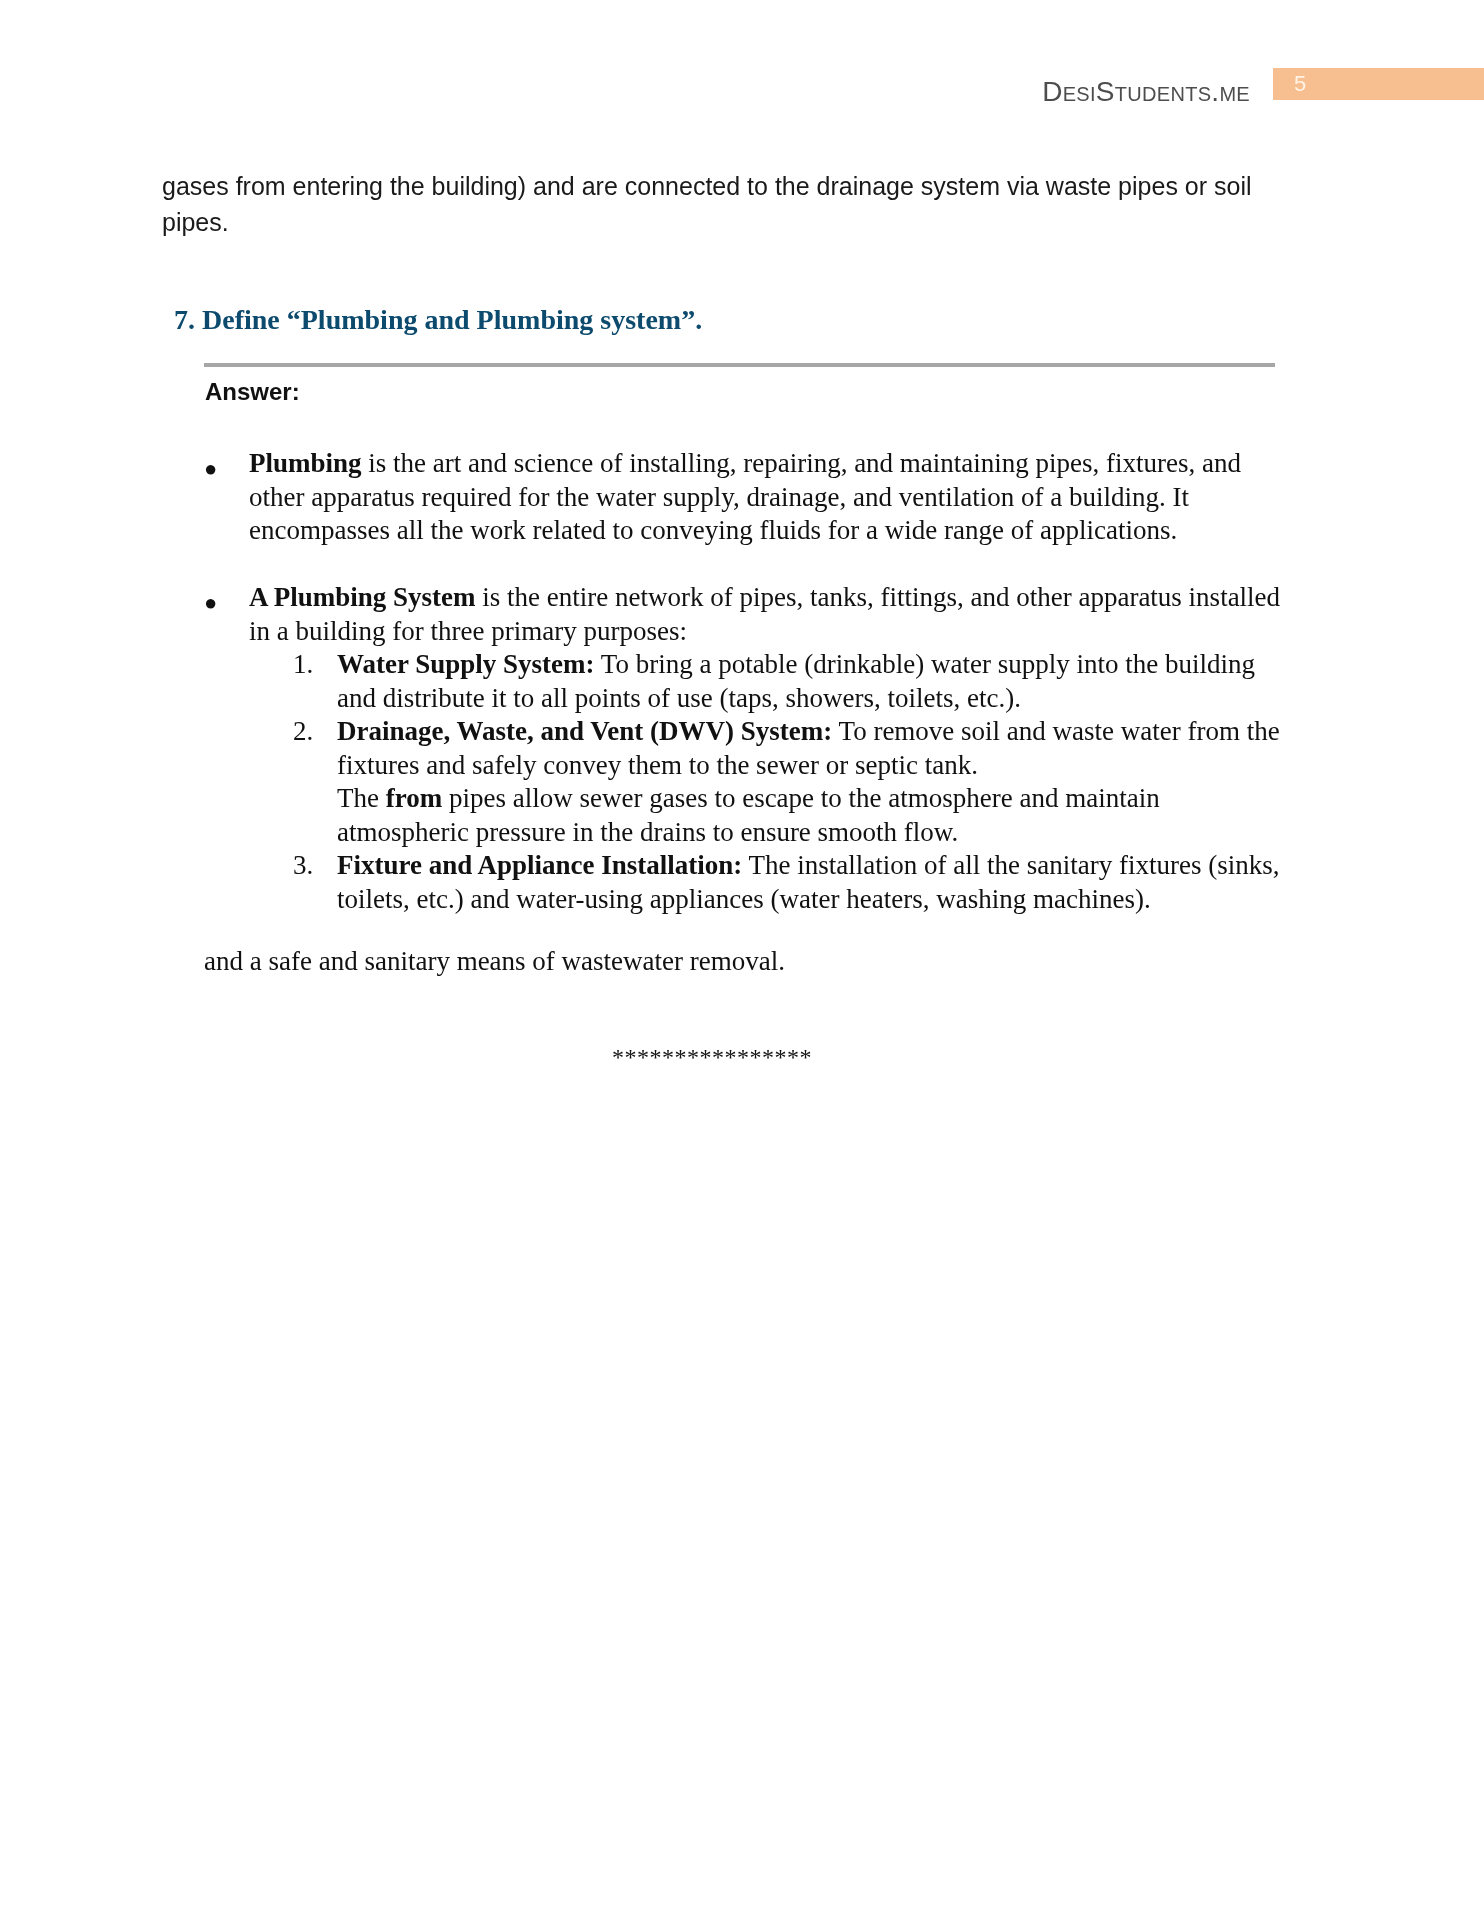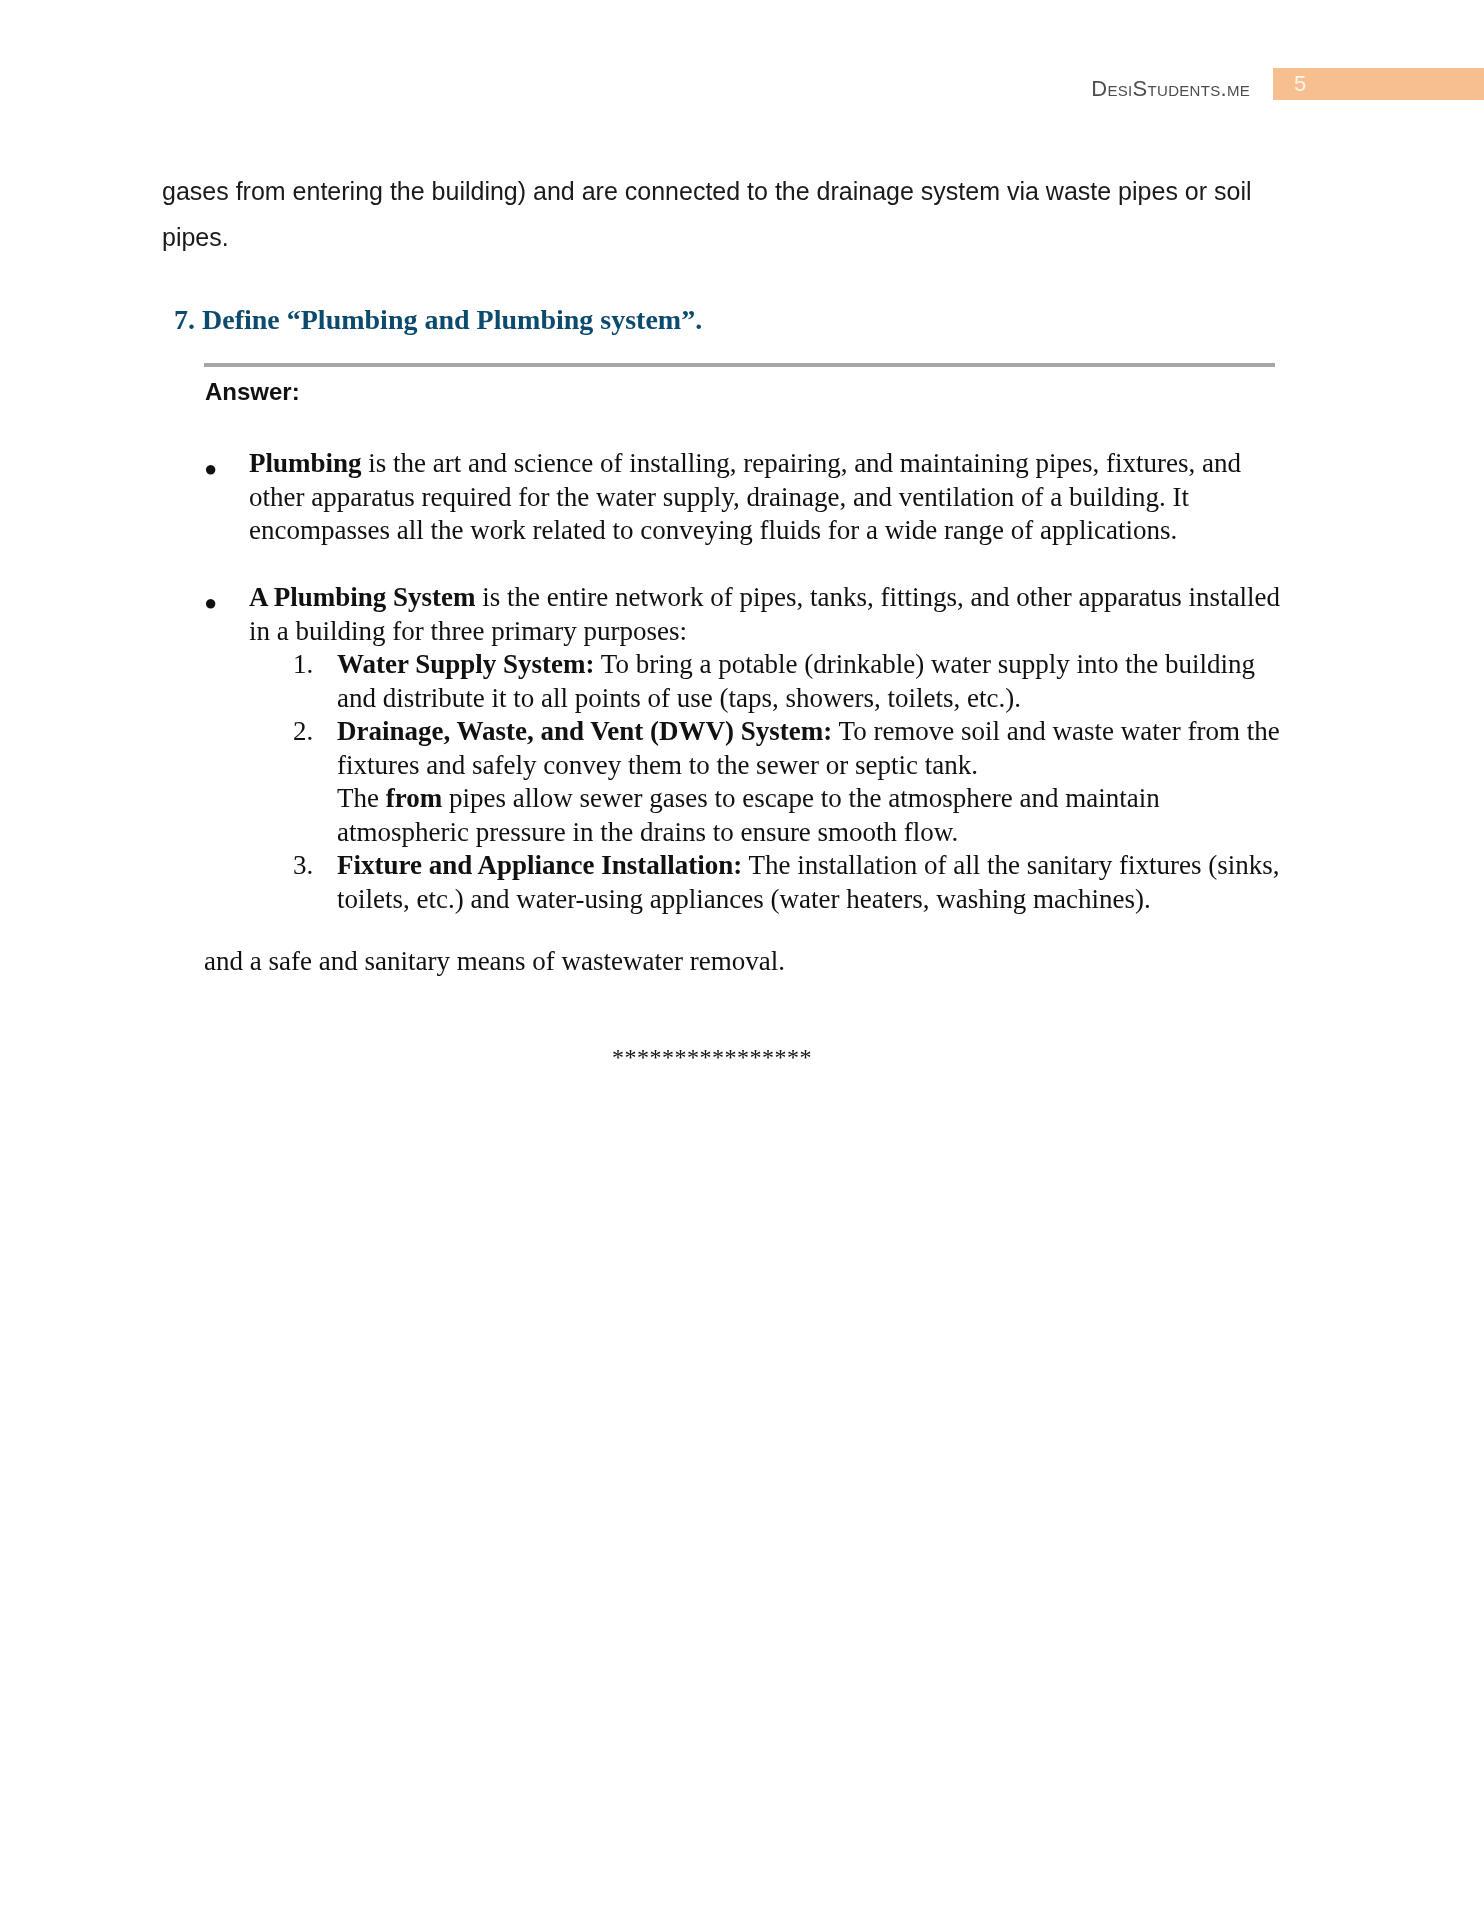--- a/index.html
+++ b/index.html
@@ -14,21 +14,21 @@
       overflow: hidden;
       color: #111;
     }
     .header-brand {
       position: absolute;
       left: 1000px;
       top: 76px;
       width: 250px;
       text-align: right;
       font-family: "Liberation Sans", sans-serif;
-      font-size: 22px;
+      font-size: 28px;
       letter-spacing: 0.3px;
       color: #4d4d4d;
       font-variant: small-caps;
     }
     .page-tab {
       position: absolute;
       left: 1273px;
       top: 68px;
       width: 211px;
       height: 32px;
@@ -40,21 +40,21 @@
       padding-left: 21px;
       box-sizing: border-box;
     }
     .intro-para {
       position: absolute;
       left: 162px;
       top: 168px;
       width: 1120px;
       font-family: "Liberation Sans", sans-serif;
       font-size: 25px;
-      line-height: 46px;
+      line-height: 36px;
       color: #1a1a1a;
     }
     .question {
       position: absolute;
       left: 174px;
       top: 304px;
       font-family: "Liberation Serif", serif;
       font-weight: bold;
       font-size: 28px;
       color: #0c4a6e;

